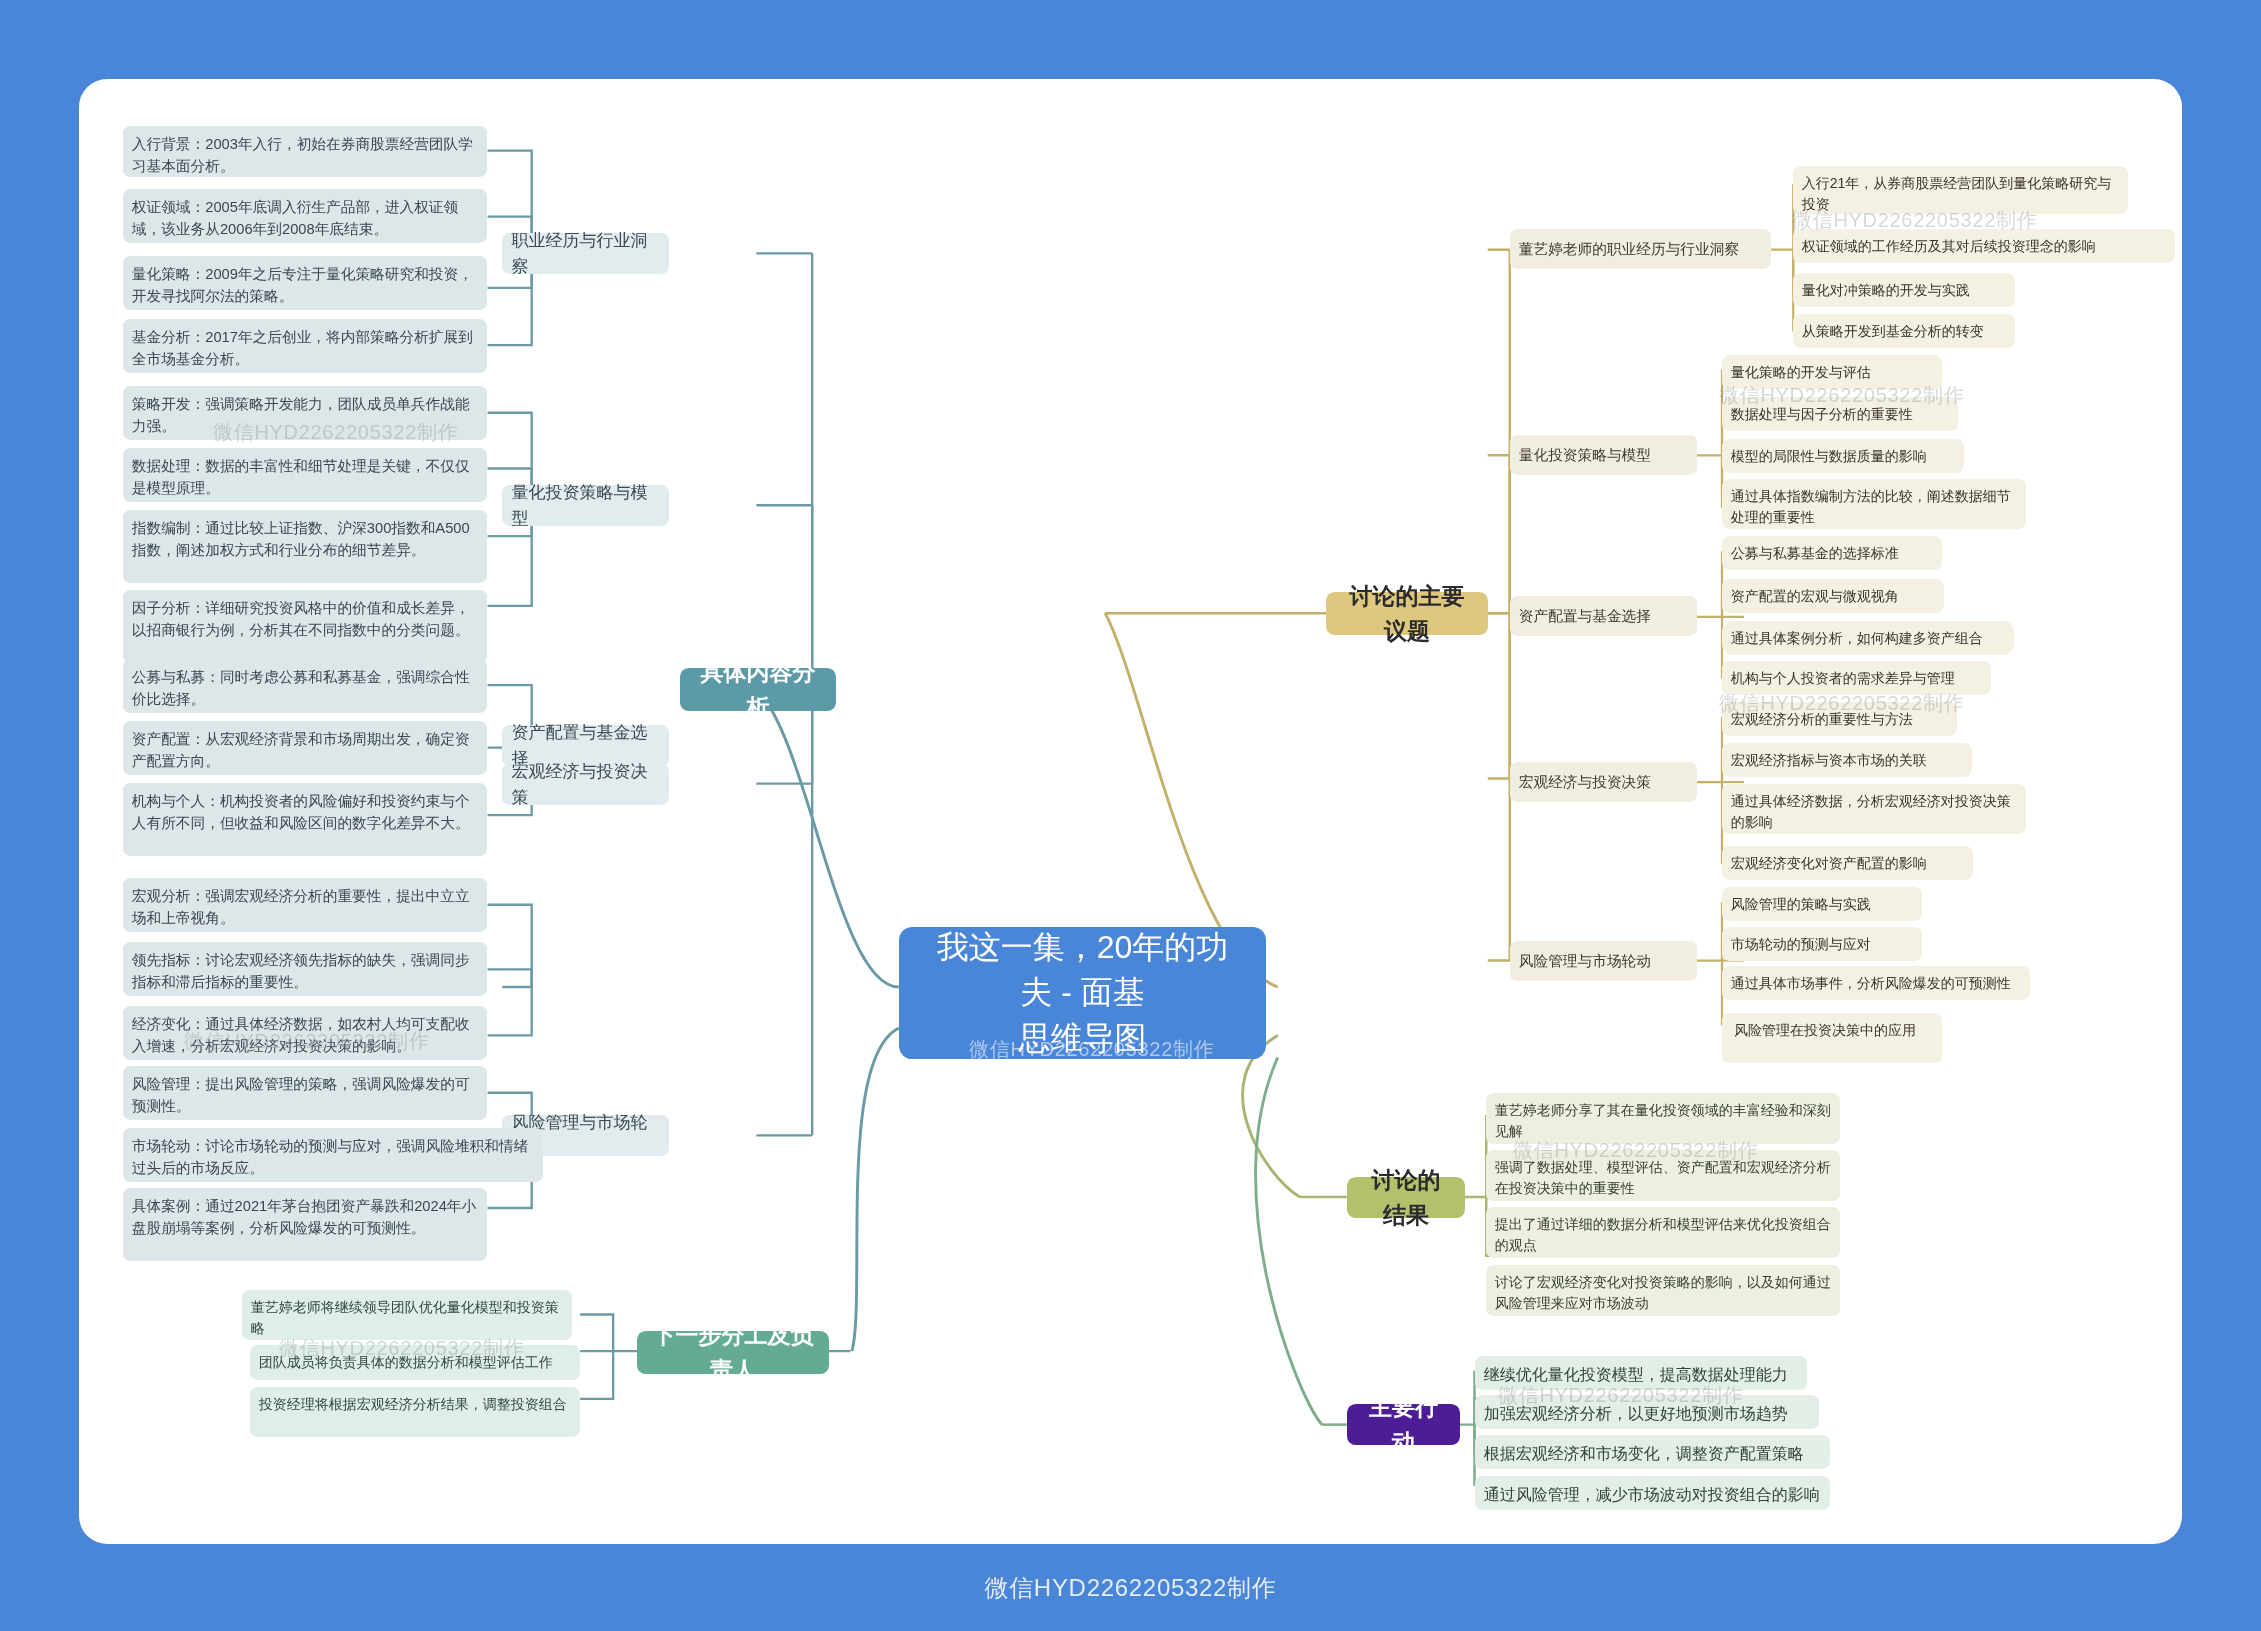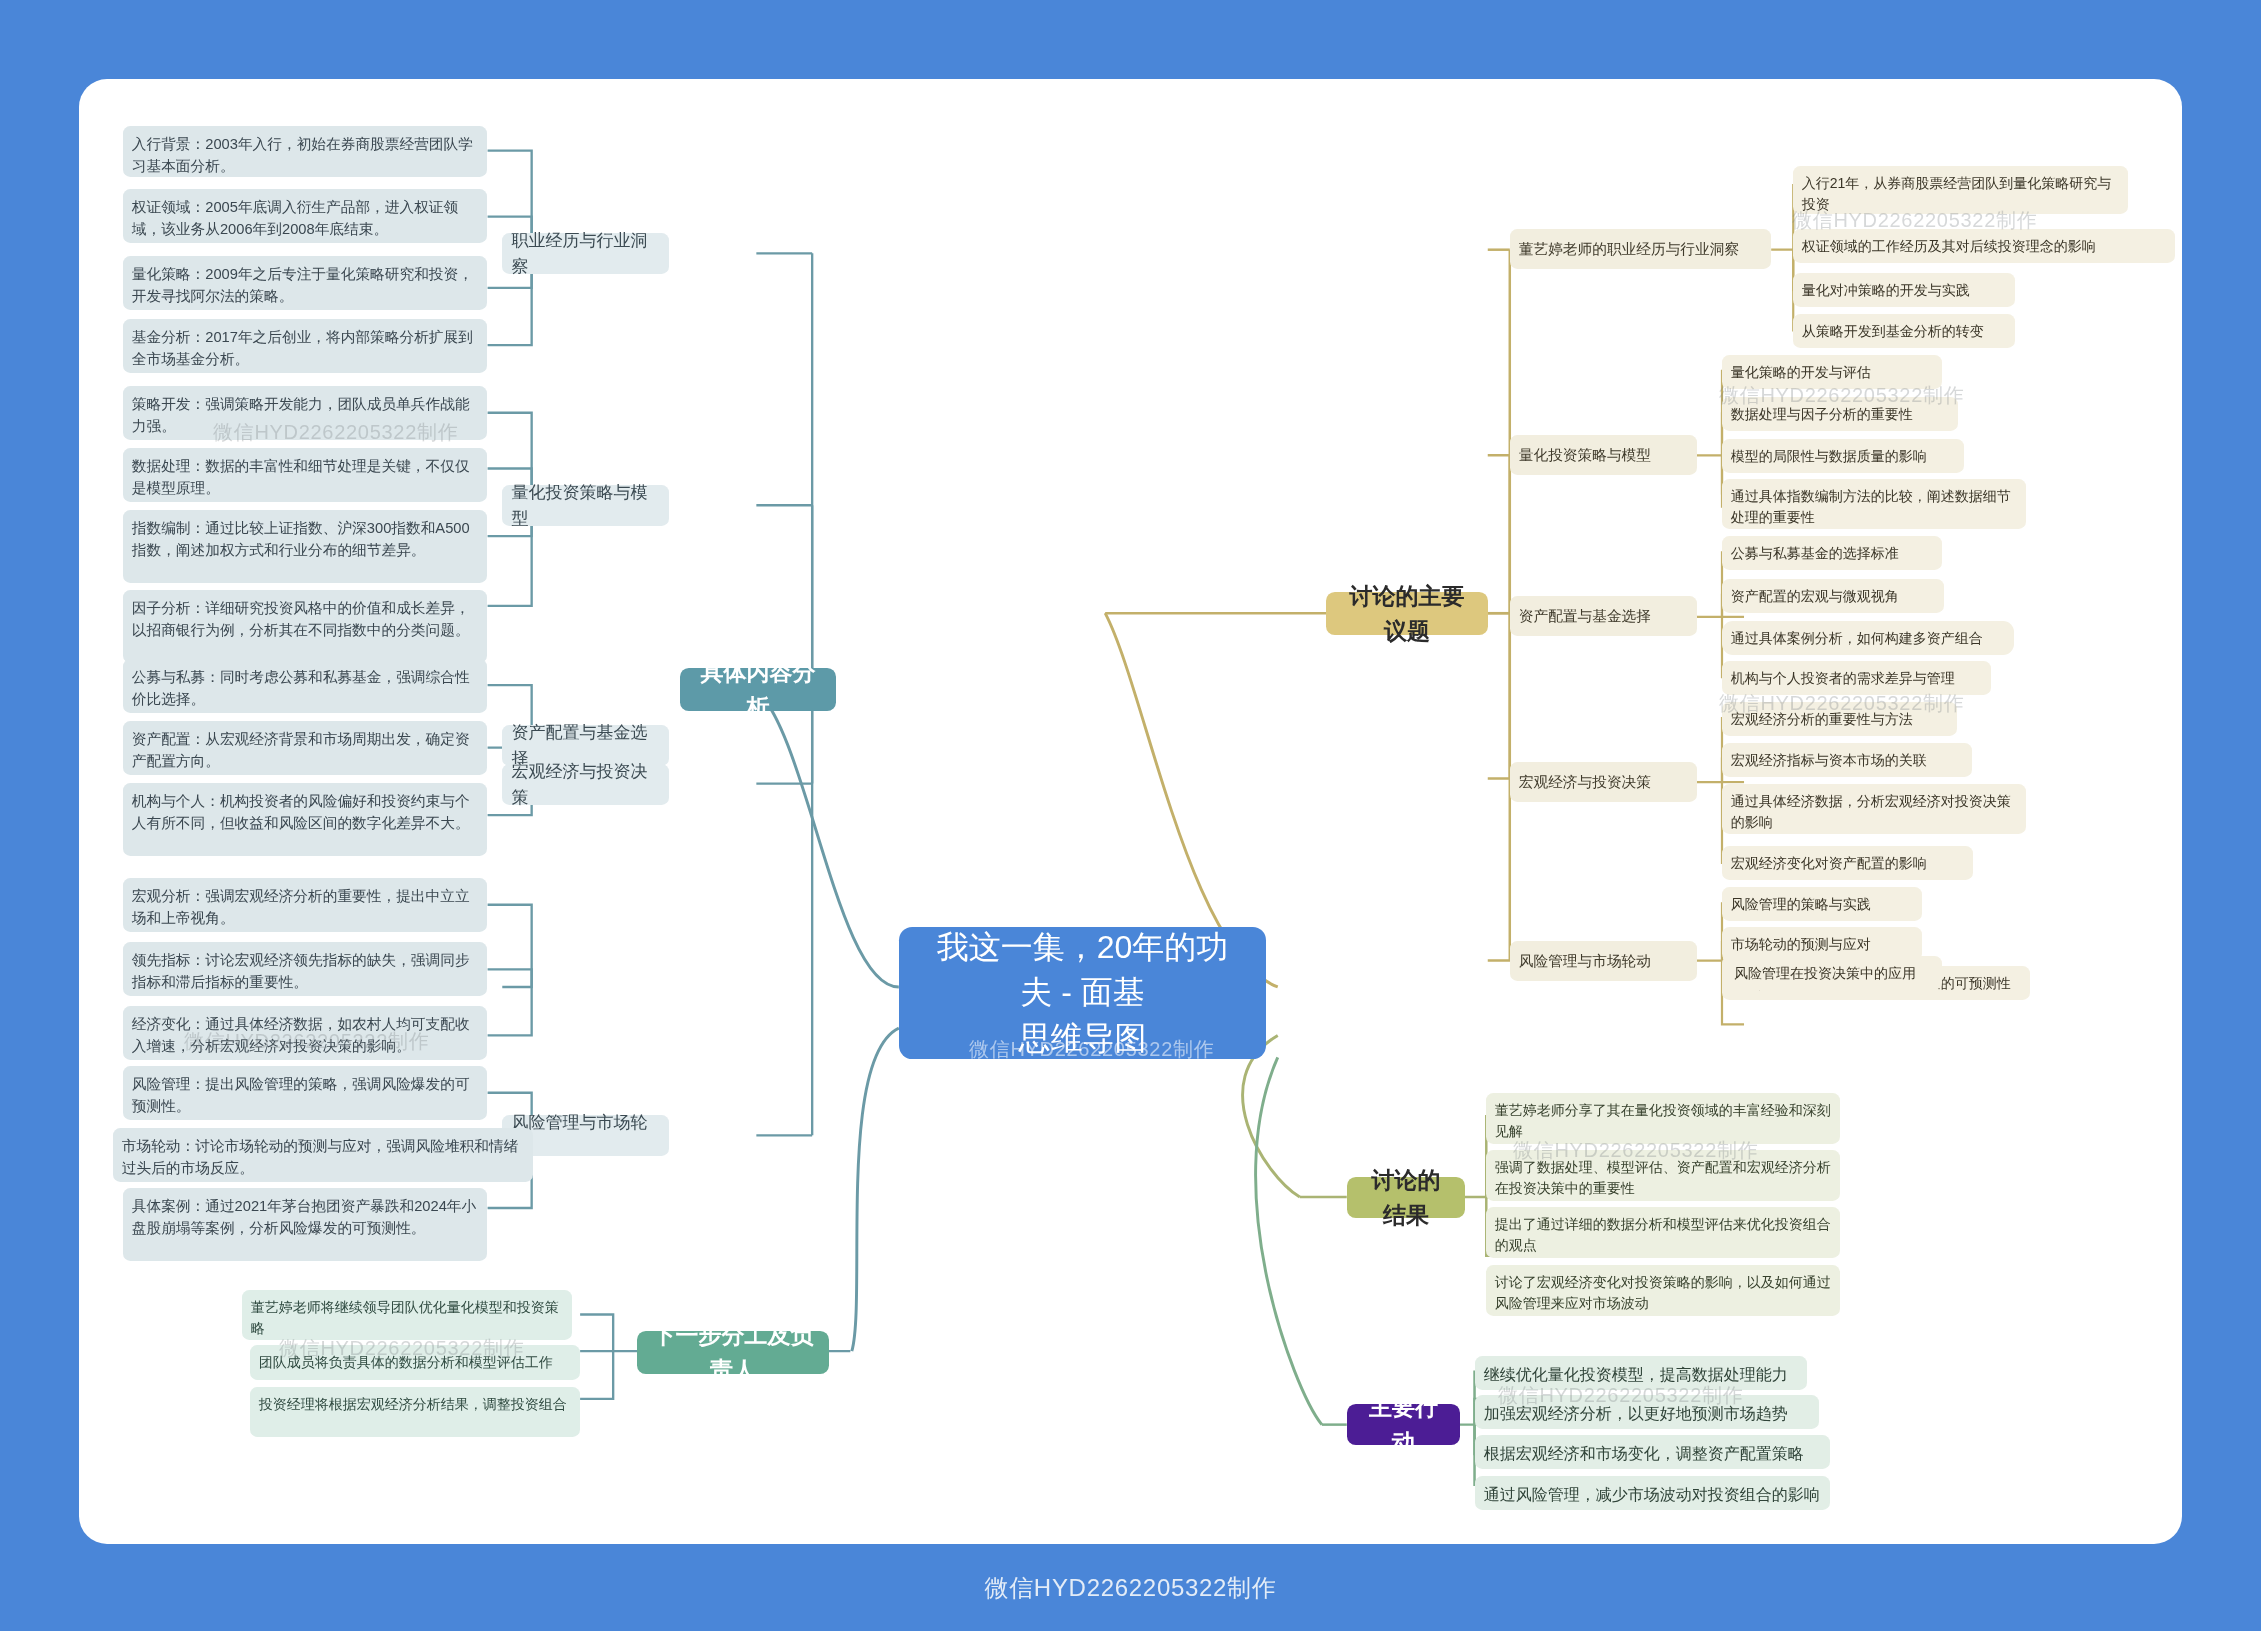--- a/index.html
+++ b/index.html
@@ -251,21 +251,21 @@
 
   <div class="node leaf" style="left:123px; top:659px; width:364px; height:54px;">公募与私募：同时考虑公募和私募基金，强调综合性价比选择。</div>
   <div class="node leaf" style="left:123px; top:721px; width:364px; height:54px;">资产配置：从宏观经济背景和市场周期出发，确定资产配置方向。</div>
   <div class="node leaf" style="left:123px; top:783px; width:364px; height:73px;">机构与个人：机构投资者的风险偏好和投资约束与个人有所不同，但收益和风险区间的数字化差异不大。</div>
 
   <div class="node leaf" style="left:123px; top:878px; width:364px; height:54px;">宏观分析：强调宏观经济分析的重要性，提出中立立场和上帝视角。</div>
   <div class="node leaf" style="left:123px; top:942px; width:364px; height:54px;">领先指标：讨论宏观经济领先指标的缺失，强调同步指标和滞后指标的重要性。</div>
   <div class="node leaf" style="left:123px; top:1006px; width:364px; height:54px;">经济变化：通过具体经济数据，如农村人均可支配收入增速，分析宏观经济对投资决策的影响。</div>
 
   <div class="node leaf" style="left:123px; top:1066px; width:364px; height:54px;">风险管理：提出风险管理的策略，强调风险爆发的可预测性。</div>
-  <div class="node leaf" style="left:113px; top:1128px; width:420px; height:54px;">市场轮动：讨论市场轮动的预测与应对，强调风险堆积和情绪过头后的市场反应。</div>
+  <div class="node leaf" style="left:123px; top:1128px; width:420px; height:54px;">市场轮动：讨论市场轮动的预测与应对，强调风险堆积和情绪过头后的市场反应。</div>
   <div class="node leaf" style="left:123px; top:1188px; width:364px; height:73px;">具体案例：通过2021年茅台抱团资产暴跌和2024年小盘股崩塌等案例，分析风险爆发的可预测性。</div>
 
   <div class="node main-node main-green" style="left:637px; top:1331px; width:192px; height:43px;">下一步分工及负责人</div>
   <div class="node leaf leaf-teal2" style="left:242px; top:1290px; width:330px; height:50px;">董艺婷老师将继续领导团队优化量化模型和投资策略</div>
   <div class="node leaf leaf-teal2" style="left:250px; top:1345px; width:330px; height:35px;">团队成员将负责具体的数据分析和模型评估工作</div>
   <div class="node leaf leaf-teal2" style="left:250px; top:1387px; width:330px; height:50px;">投资经理将根据宏观经济分析结果，调整投资组合</div>
 
   <div class="node main-node main-gold" style="left:1326px; top:592px; width:162px; height:43px;">讨论的主要议题</div>
 
   <div class="node cat-node cat-gold" style="left:1510px; top:229px; width:261px; height:40px;">董艺婷老师的职业经历与行业洞察</div>
@@ -290,21 +290,21 @@
   <div class="node leaf leaf-gold" style="left:1722px; top:661px; width:269px; height:34px;">机构与个人投资者的需求差异与管理</div>
 
   <div class="node leaf leaf-gold" style="left:1722px; top:702px; width:235px; height:34px;">宏观经济分析的重要性与方法</div>
   <div class="node leaf leaf-gold" style="left:1722px; top:743px; width:250px; height:34px;">宏观经济指标与资本市场的关联</div>
   <div class="node leaf leaf-gold" style="left:1722px; top:784px; width:304px; height:50px;">通过具体经济数据，分析宏观经济对投资决策的影响</div>
   <div class="node leaf leaf-gold" style="left:1722px; top:846px; width:251px; height:34px;">宏观经济变化对资产配置的影响</div>
 
   <div class="node leaf leaf-gold" style="left:1722px; top:887px; width:200px; height:34px;">风险管理的策略与实践</div>
   <div class="node leaf leaf-gold" style="left:1722px; top:927px; width:200px; height:34px;">市场轮动的预测与应对</div>
   <div class="node leaf leaf-gold" style="left:1722px; top:966px; width:308px; height:34px;">通过具体市场事件，分析风险爆发的可预测性</div>
-  <div class="node leaf leaf-gold" style="left:1722px; top:956px; width:220px; height:34px;padding-left:12px;">风险管理在投资决策中的应用</div>
+  <div class="node leaf leaf-gold" style="left:1722px; top:1013px; width:220px; height:50px;padding-left:12px;">风险管理在投资决策中的应用</div>
 
   <div class="node main-node main-olive" style="left:1347px; top:1177px; width:118px; height:41px;">讨论的结果</div>
   <div class="node leaf leaf-olive" style="left:1486px; top:1093px; width:354px; height:51px;">董艺婷老师分享了其在量化投资领域的丰富经验和深刻见解</div>
   <div class="node leaf leaf-olive" style="left:1486px; top:1150px; width:354px; height:51px;">强调了数据处理、模型评估、资产配置和宏观经济分析在投资决策中的重要性</div>
   <div class="node leaf leaf-olive" style="left:1486px; top:1207px; width:354px; height:51px;">提出了通过详细的数据分析和模型评估来优化投资组合的观点</div>
   <div class="node leaf leaf-olive" style="left:1486px; top:1265px; width:354px; height:51px;">讨论了宏观经济变化对投资策略的影响，以及如何通过风险管理来应对市场波动</div>
 
   <div class="node main-node main-grn2" style="left:1347px; top:1404px; width:113px; height:41px;">主要行动</div>
   <div class="node leaf leaf-green" style="left:1475px; top:1356px; width:332px; height:34px;">继续优化量化投资模型，提高数据处理能力</div>
   <div class="node leaf leaf-green" style="left:1475px; top:1395px; width:344px; height:34px;">加强宏观经济分析，以更好地预测市场趋势</div>

